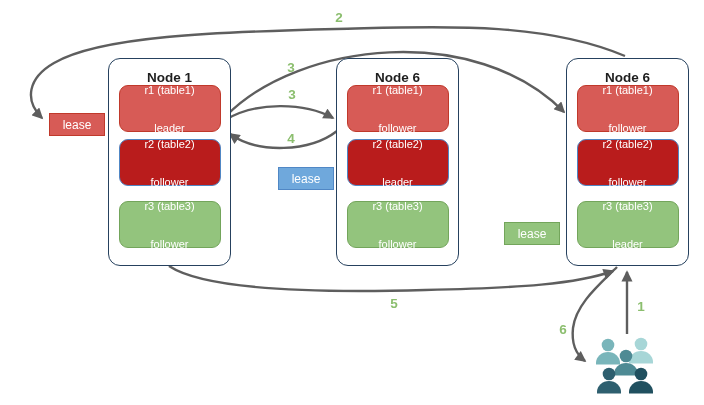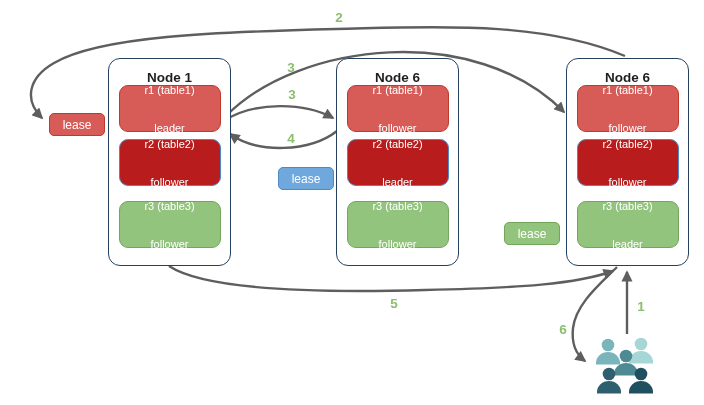--- a/index.html
+++ b/index.html
@@ -58,21 +58,21 @@
     text-align: center;
     gap: 24px;
   }
   .replica.red   { background: #D75B56; border: 1.6px solid #C0392B; }
   .replica.blue  { background: #b91c1c; border: 1.6px solid #5087C5; }
   .replica.green { background: #93C47D; border: 1.6px solid #73A55B; margin-top: 8px; }
   .lease {
     position: absolute;
     width: 56px;
     height: 23px;
-    border-radius: 5px;
+    border-radius: 0;
     box-sizing: border-box;
     display: flex;
     align-items: center;
     justify-content: center;
     color: #ffffff;
     font-size: 12px;
   }
   .lease.red   { background: #D75B56; border: 1.6px solid #C0392B; }
   .lease.blue  { background: #6FA8DC; border: 1.6px solid #5087C5; }
   .lease.green { background: #93C47D; border: 1.6px solid #73A55B; }

